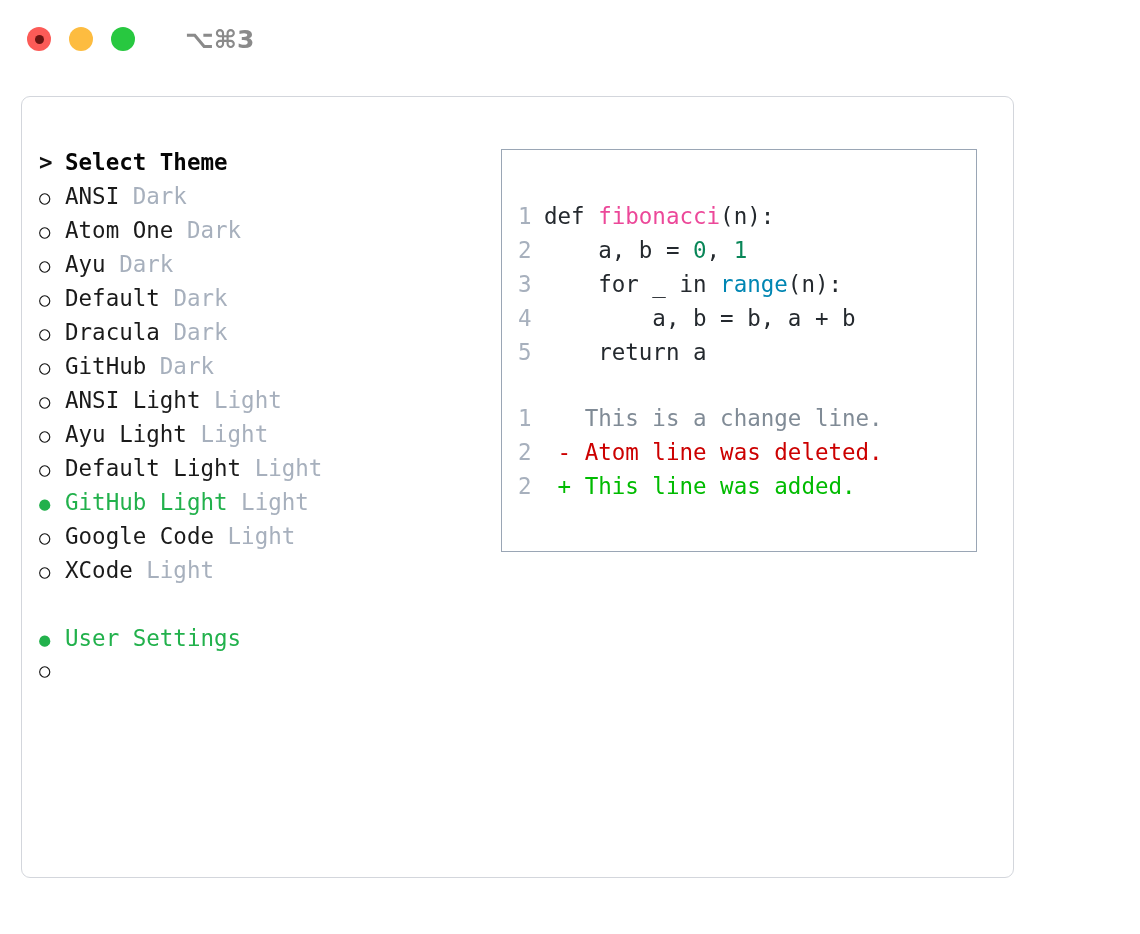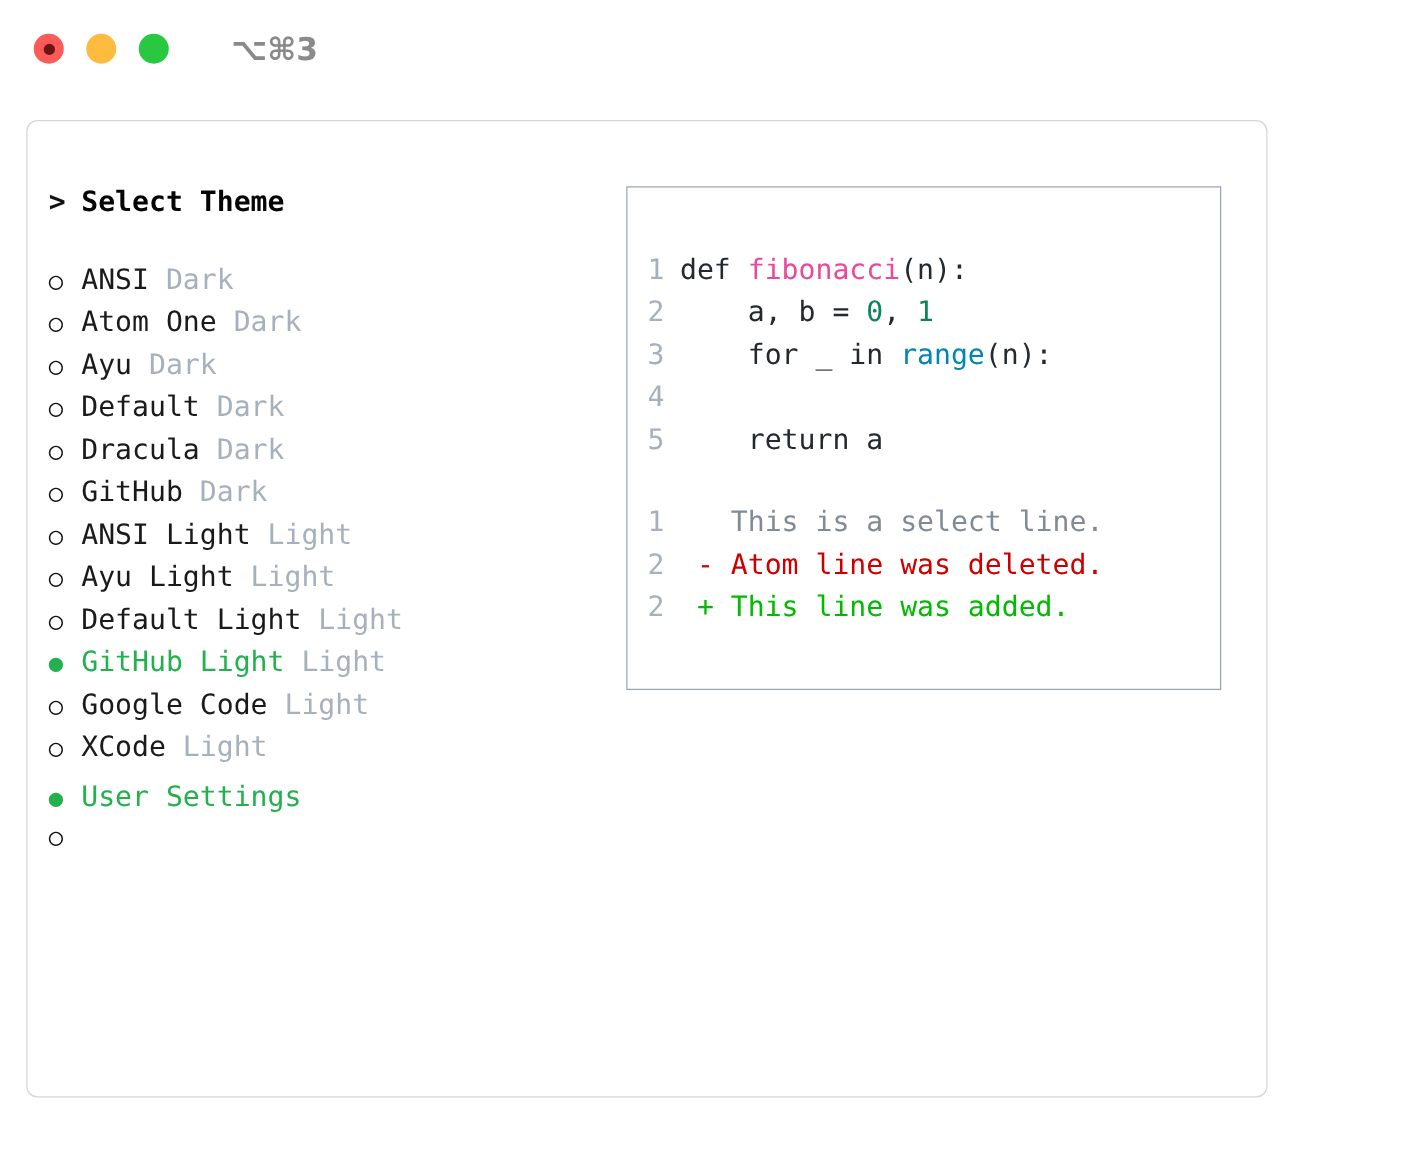--- a/index.html
+++ b/index.html
@@ -102,21 +102,21 @@
   }
   .bullet {
     width: 26px;
     flex: 0 0 26px;
     color: #111111;
     font-size: 19px;
   }
   .bullet-on { color: #22b14c; }
   .bullet-blank { width: 26px; flex: 0 0 26px; }
 
-  .label      { color: #1a1a1a; margin-top: 28px; }
+  .label      { color: #1a1a1a; }
   .label-bold { color: #050505; font-weight: bold; }
   .label-sel  { color: #22b14c; }
   .tag        { color: #a7b0bd; }
   .spacer     { display: block; }
 
   .hint {
     position: absolute;
     left: 17px;
     top: 664px;
     width: 420px;
@@ -218,26 +218,26 @@
     </div>
 
 
     <div class="right-col">
 
       <div class="code-box">
         <div id="code-lines">
             <div class="code-line"><span class="lineno">1</span><span class="code-text"><span class="t-plain">def </span><span class="t-func">fibonacci</span><span class="t-plain">(n):</span></span></div>
             <div class="code-line"><span class="lineno">2</span><span class="code-text"><span class="t-plain">    a, b = </span><span class="t-num">0</span><span class="t-plain">, </span><span class="t-num">1</span></span></div>
             <div class="code-line"><span class="lineno">3</span><span class="code-text"><span class="t-plain">    for _ in </span><span class="t-call">range</span><span class="t-plain">(n):</span></span></div>
-            <div class="code-line"><span class="lineno">4</span></div>
+            <div class="code-line"><span class="lineno">4</span><span class="code-text"><span class="t-plain">        a, b = b, a + b</span></span></div>
             <div class="code-line"><span class="lineno">5</span><span class="code-text"><span class="t-plain">    return a</span></span></div>
           </div>
         <div class="blank-line"></div>
         <div id="diff-lines">
-            <div class="code-line"><span class="lineno">1</span><span class="t-ctx">   </span><span class="t-ctx">This is a select line.</span></div>
+            <div class="code-line"><span class="lineno">1</span><span class="t-ctx">   </span><span class="t-ctx">This is a change line.</span></div>
             <div class="code-line"><span class="lineno">2</span><span class="t-del"> - </span><span class="t-del">Atom line was deleted.</span></div>
             <div class="code-line"><span class="lineno">2</span><span class="t-add"> + </span><span class="t-add">This line was added.</span></div>
           </div>
       </div>
     </div>
 
   </div>
 </div>
 
 </body></html>

